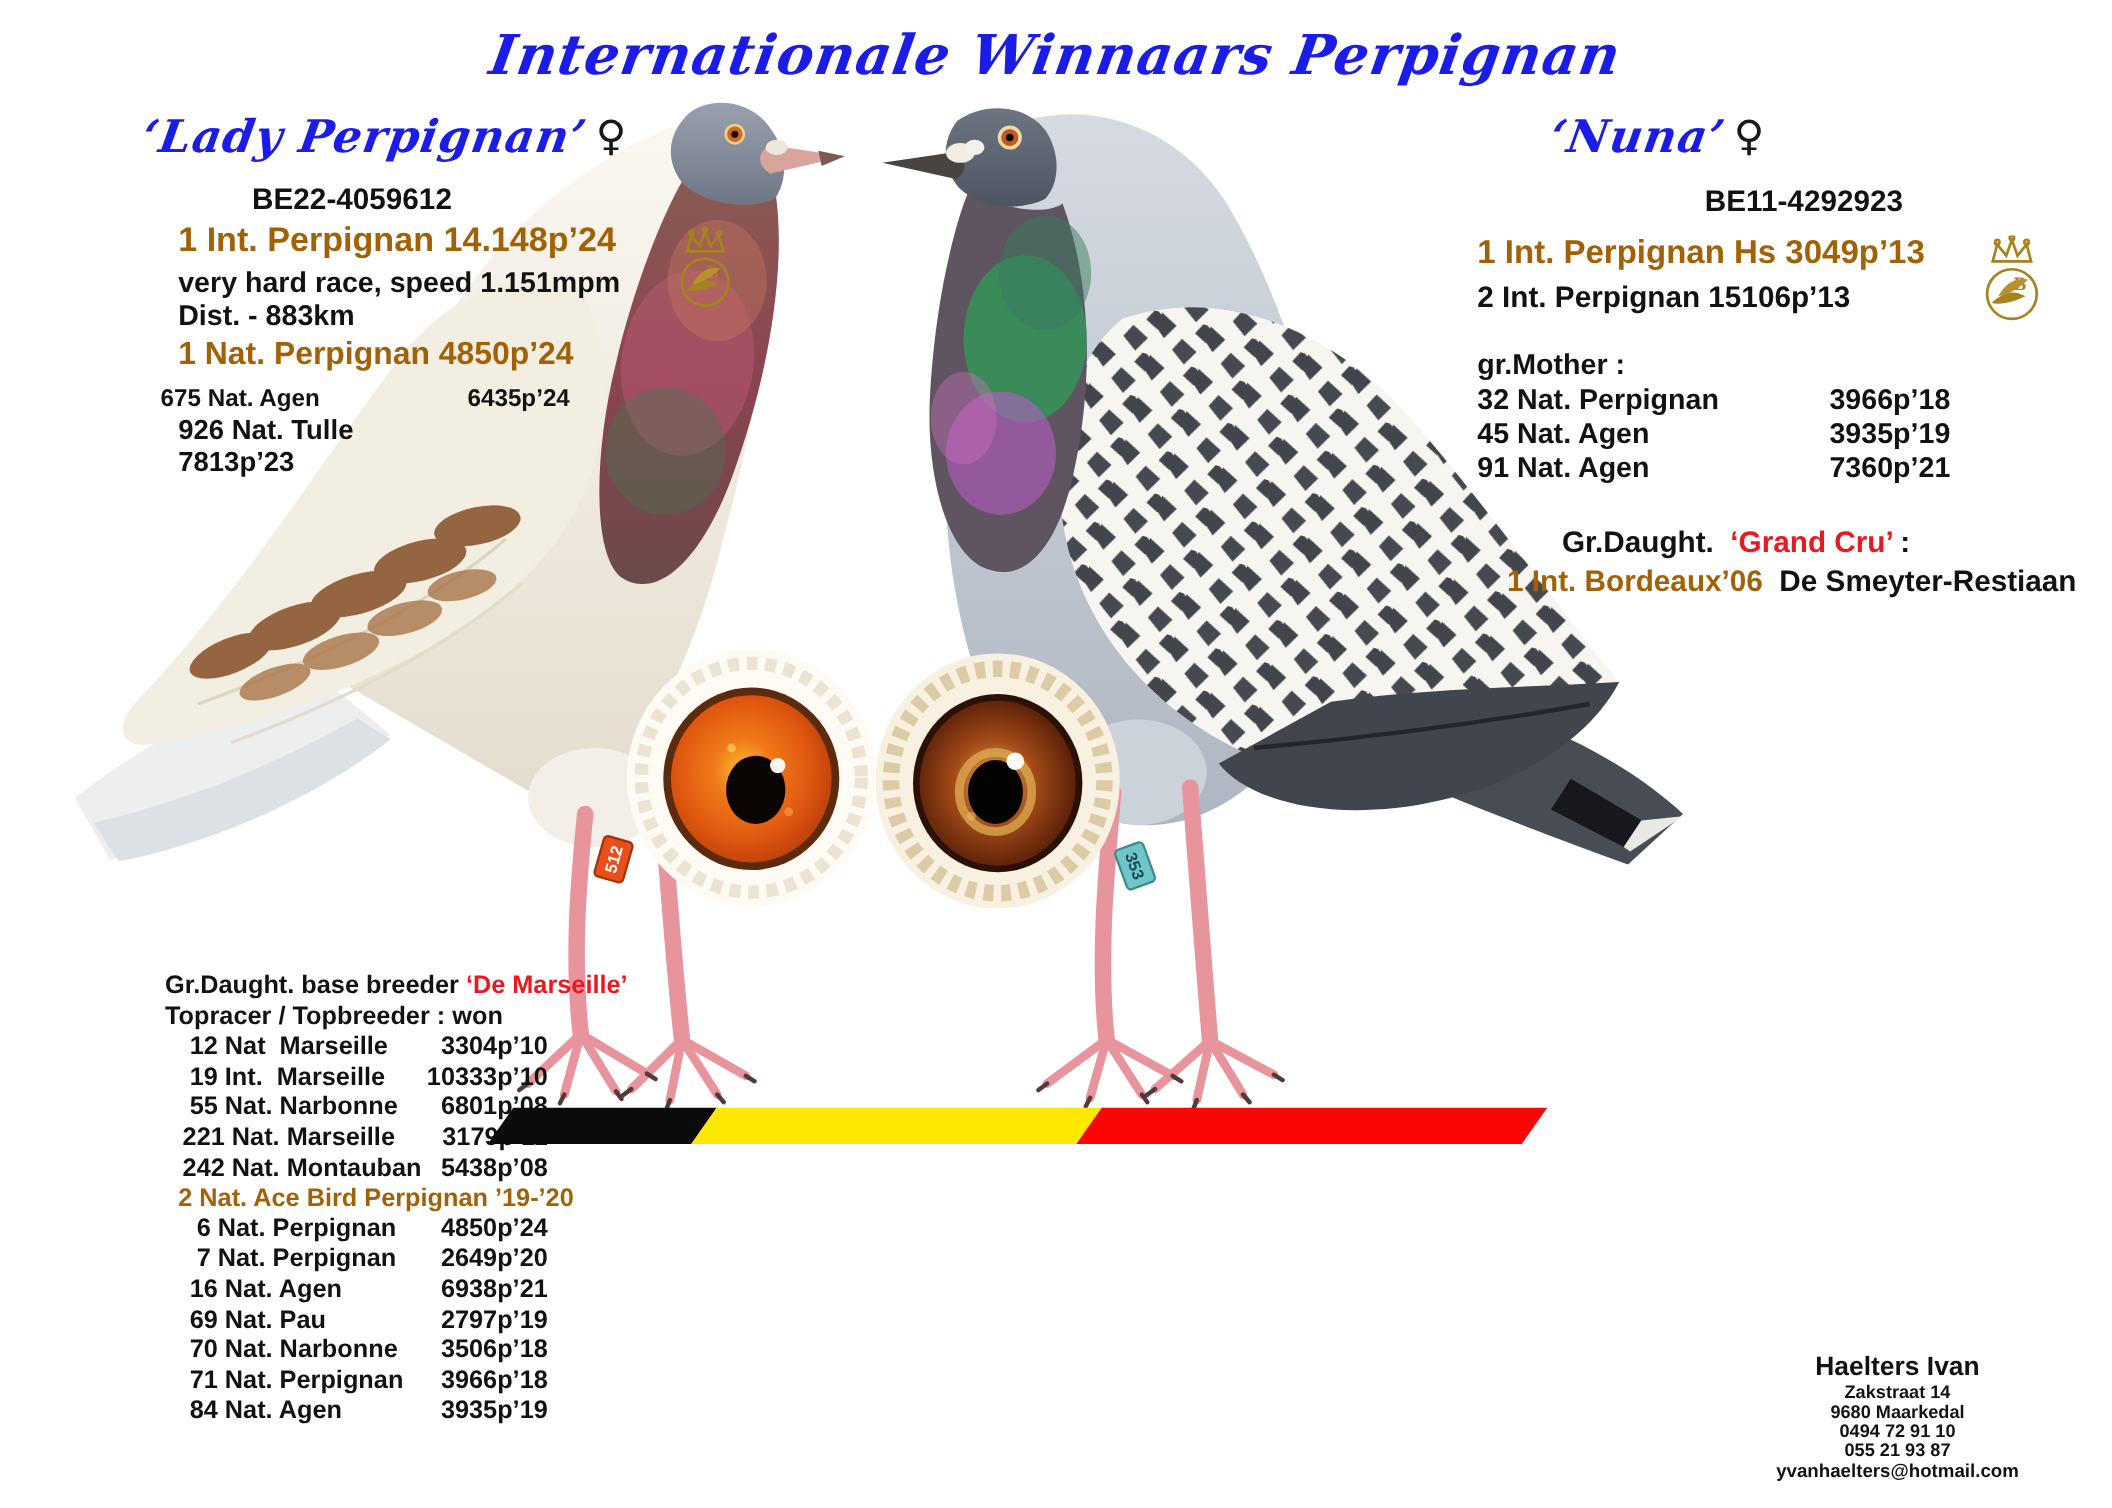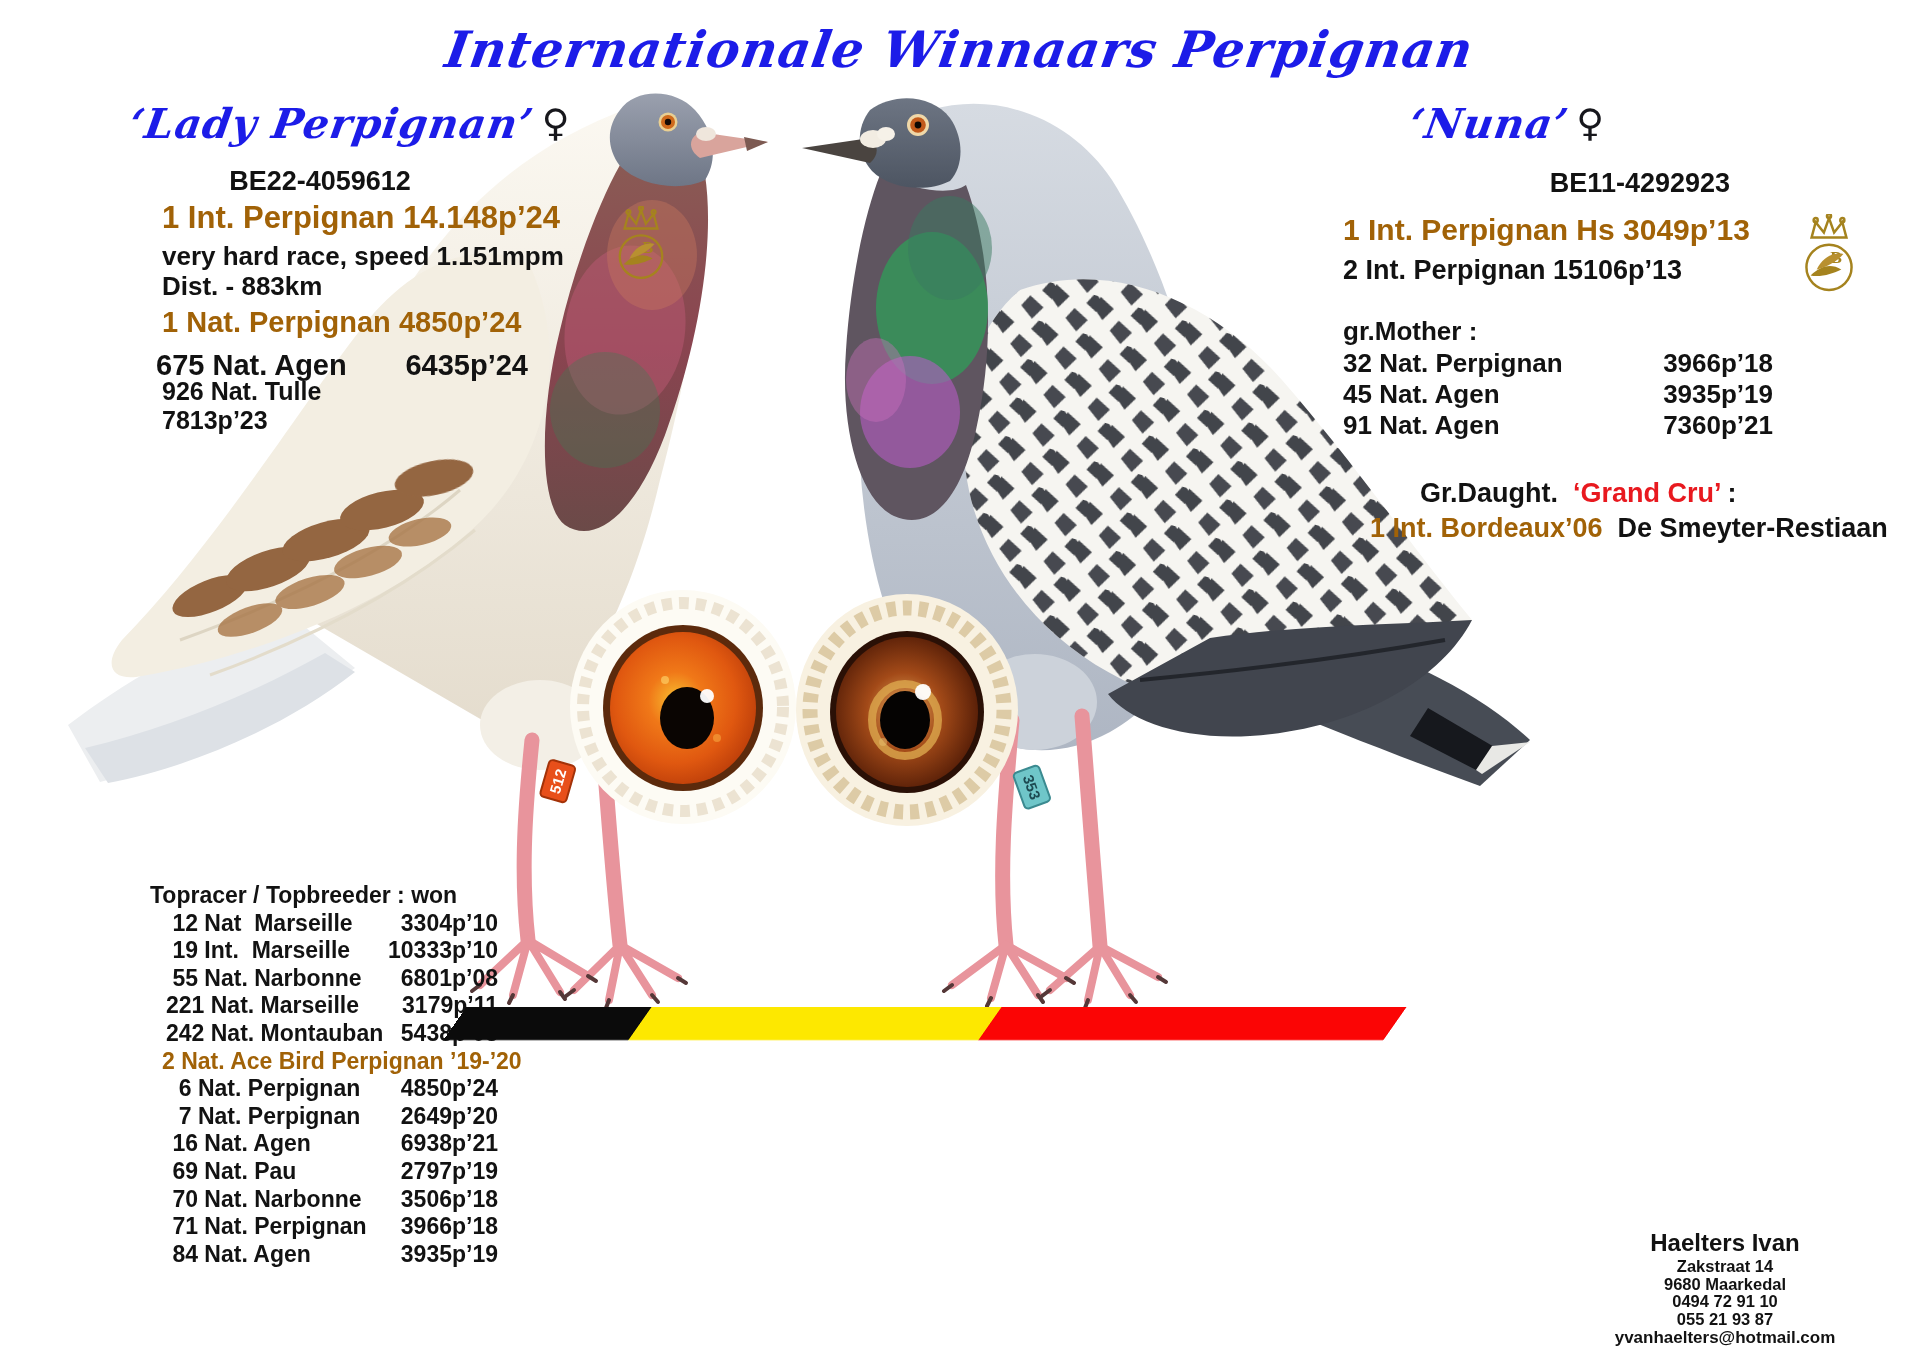--- a/index.html
+++ b/index.html
@@ -23,21 +23,21 @@
   .b{font-weight:bold;color:#121212;}
   .green{color:#a16207;}
   .red{color:#e8191f;}
   .row{display:flex;justify-content:space-between;font-weight:bold;color:#121212;}
   .row .place{white-space:pre;}
   .lp-ring{left:155px;top:166px;width:330px;text-align:center;font-size:27px;}
   .lp-g1{left:162px;top:200px;font-size:31px;}
   .lp-d1{left:162px;top:241px;font-size:26px;}
   .lp-d2{left:162px;top:271px;font-size:26px;}
   .lp-g2{left:162px;top:306px;font-size:29px;}
-  .lp-r1{left:156px;top:349px;width:372px;font-size:29px;}
+  .lp-r1{left:146px;top:349px;width:372px;font-size:22px;}
   .lp-r2{left:162px;top:377px;width:372px;font-size:25px;flex-direction:column;}
   .rp-ring{left:1400px;top:168px;width:330px;text-align:right;font-size:27px;}
   .rp-g1{left:1343px;top:213px;font-size:30px;}
   .rp-d1{left:1343px;top:255px;font-size:27px;text-align:center;}
   .rp-gm{left:1343px;top:316px;font-size:26px;}
   .rp-row{width:430px;font-size:26px;}
   .rp-gd{left:1420px;top:478px;font-size:27px;white-space:nowrap;}
   .rp-bx{left:1370px;top:513px;font-size:27px;white-space:nowrap;}
   
   .bl{left:150px;top:882px;width:470px;font-size:23px;line-height:27.6px;font-weight:bold;color:#121212;}
@@ -311,20 +311,23 @@
       <circle cx="30" cy="2" r="2"></circle>
       <circle cx="43" cy="6" r="2"></circle>
     <circle cx="30" cy="52" r="22"></circle>
   </g>
   <text x="37" y="48" font-size="17" font-weight="bold" fill="#a5831e" font-family="Liberation Serif, serif" text-anchor="middle">B</text>
   <path d="M 12,60 C 22,50 32,48 42,54 C 34,58 22,62 12,60 Z" fill="#a5831e"></path>
   <path d="M 18,54 C 24,42 34,37 44,39 C 38,46 28,52 18,54 Z" fill="#b89030"></path>
 </svg>
 
 <div class="abs bl">
+  <div>
+    <span>Gr.Daught. base breeder </span><span class="red">‘De Marseille’</span>
+  </div>
   <div>Topracer / Topbreeder : won</div>
   <div class="row">
     <span class="place"> 12 Nat  Marseille</span>
     <span class="val">3304p’10</span>
   </div>
   <div class="row">
     <span class="place"> 19 Int.  Marseille</span>
     <span class="val">10333p’10</span>
   </div>
   <div class="row">

